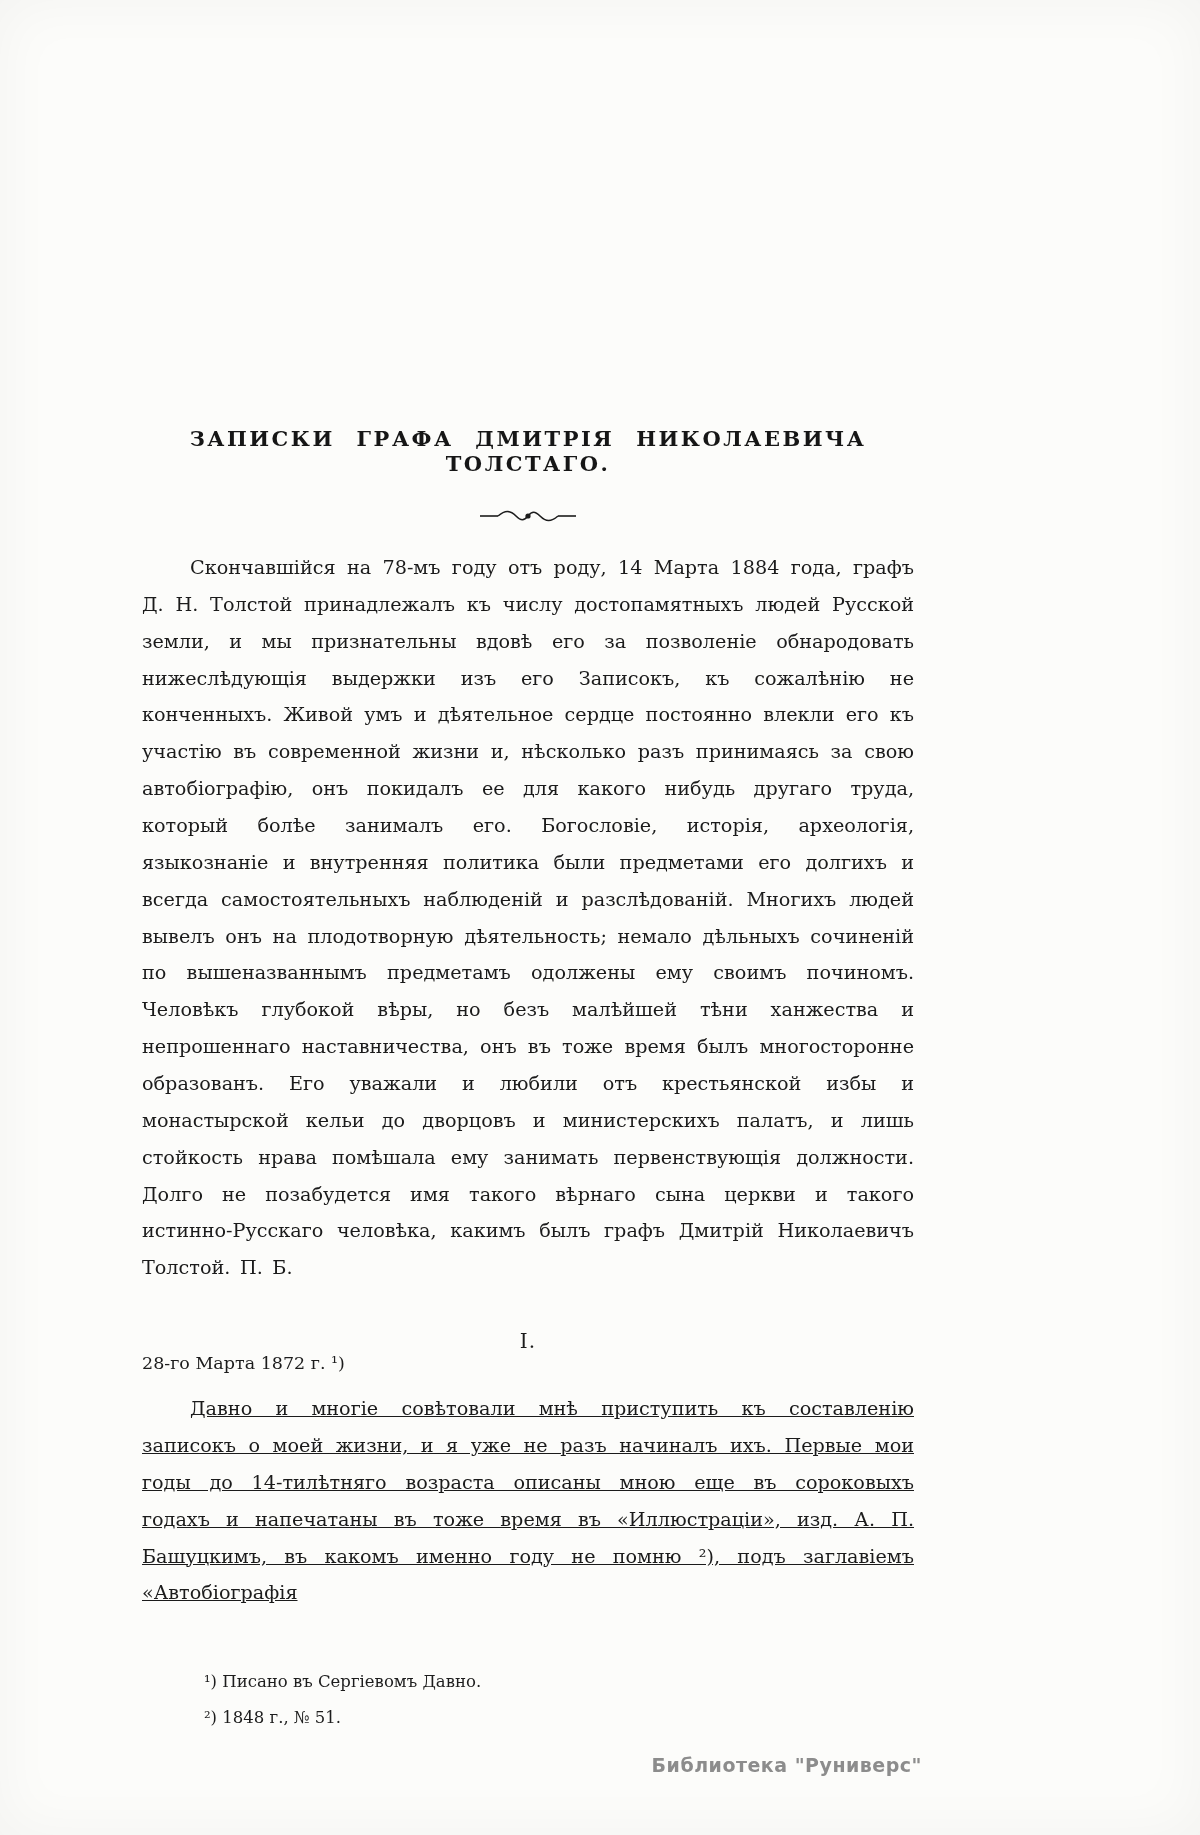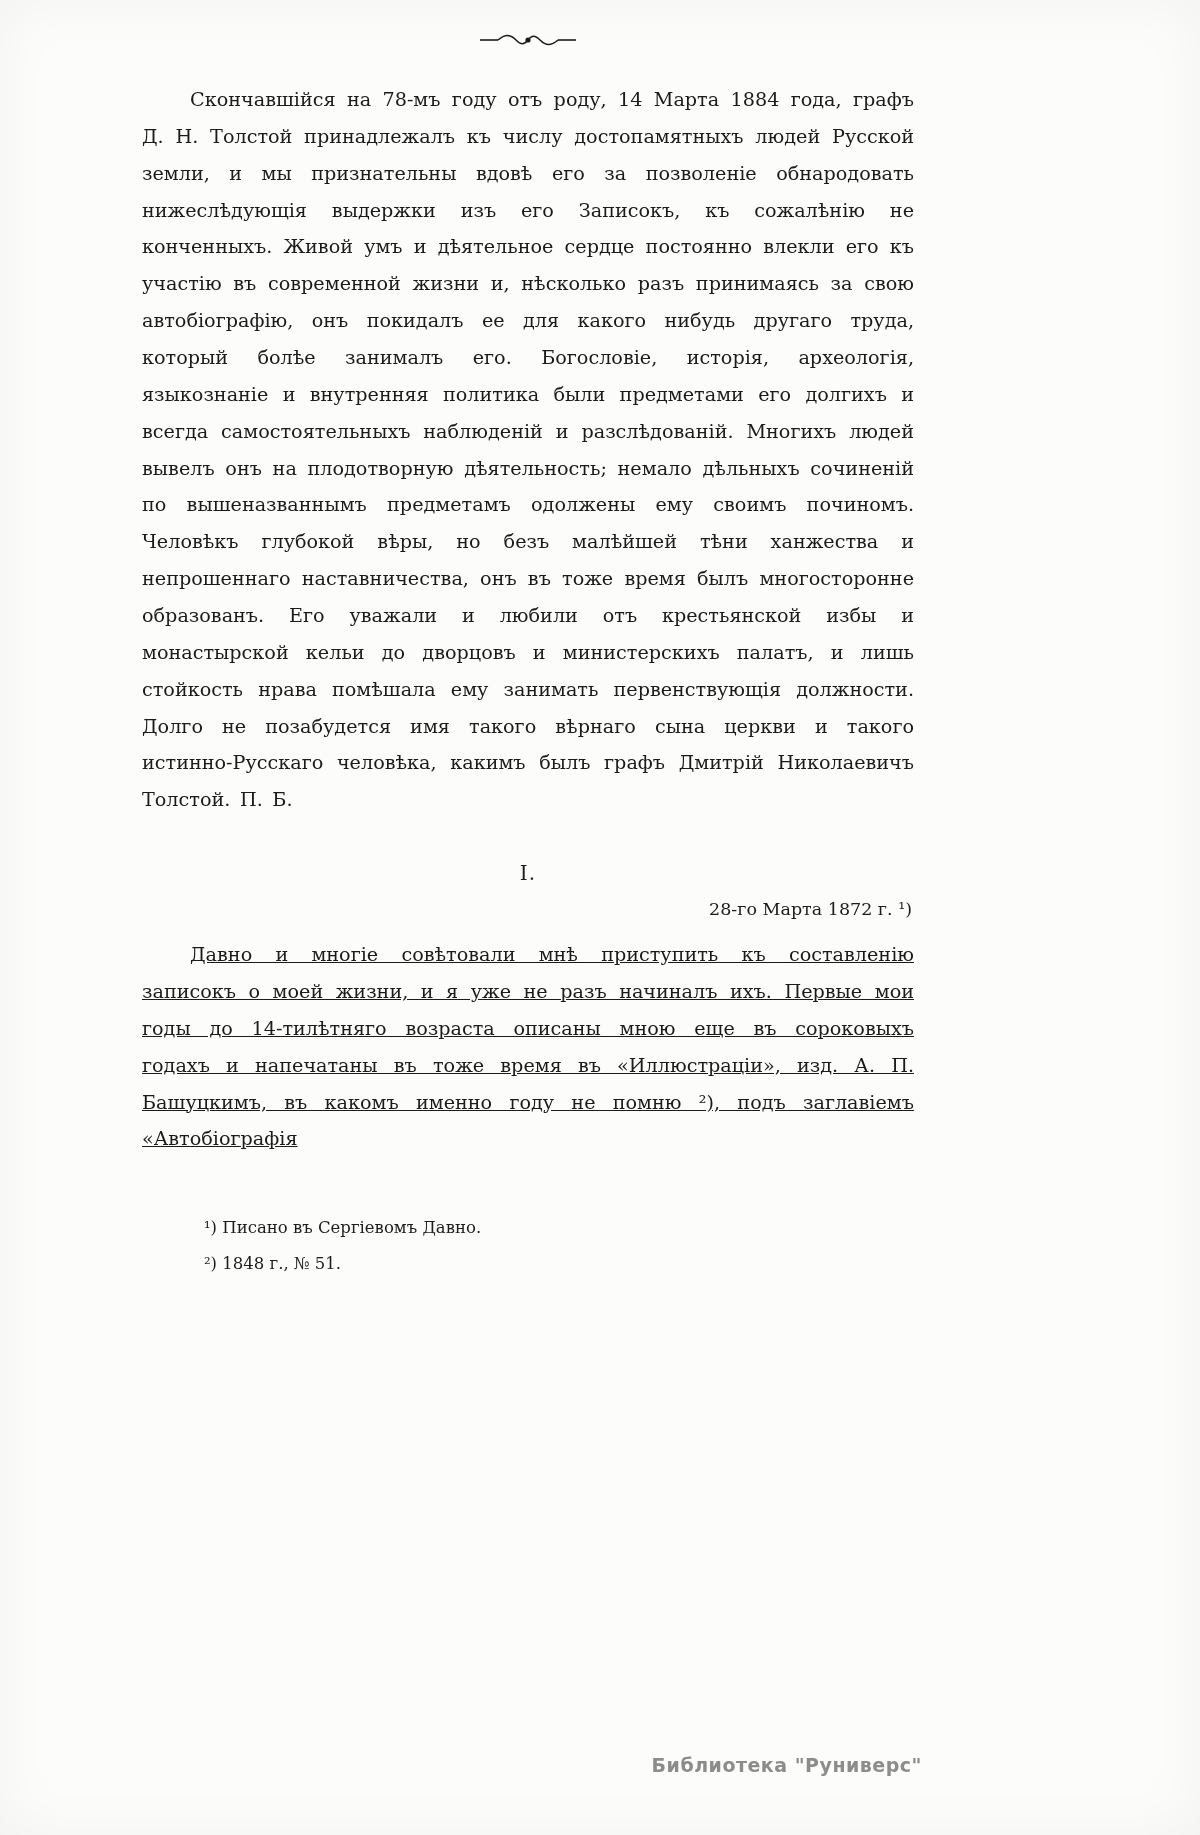--- a/index.html
+++ b/index.html
@@ -38,31 +38,29 @@
     height: 18px;
   }
   .para {
     font-size: 19.2px;
     line-height: 1.92;
     text-align: justify;
     word-spacing: 3.5px;
     text-indent: 48px;
     color: #1b1b1b;
   }
-  .intro { margin-top: 32px; }
+  .intro { margin-top: 24px; }
   .section-heading {
     margin-top: 42px;
     text-align: center;
     font-size: 20px;
     font-weight: normal;
     letter-spacing: 1px;
   }
   .dateline {
-    margin-top: 14px;
-    text-align: right;
     font-size: 17.5px;
     padding-right: 2px;
   }
   .body-para { margin-top: 18px; text-decoration: underline; }
   .footnotes {
     margin-top: 52px;
     padding-left: 62px;
     font-size: 16.5px;
     line-height: 2.15;
     color: #1d1d1d;
@@ -79,20 +77,21 @@
     color: #8c8c8c;
     letter-spacing: 0.5px;
   }
 </style>
 </head>
 <body>
 
 <div class="page">
   <div class="content">
 
+    <h1 class="title">ЗАПИСКИ ГРАФА ДМИТРІЯ НИКОЛАЕВИЧА ТОЛСТАГО.</h1>
 
     <div class="ornament">
       <svg width="100" height="16" viewBox="0 0 100 16" xmlns="http://www.w3.org/2000/svg">
         <path d="M2 8 H 20" stroke="#1c1c1c" stroke-width="1.6" fill="none"></path>
         <path d="M20 8 C 27 2, 32 2, 38 8 C 43 13, 46 13, 50 8 C 54 3, 57 3, 62 8 C 68 14, 73 14, 80 8" stroke="#1c1c1c" stroke-width="1.6" fill="none"></path>
         <path d="M80 8 H 98" stroke="#1c1c1c" stroke-width="1.6" fill="none"></path>
         <circle cx="50" cy="8" r="2.6" fill="#1c1c1c"></circle>
       </svg>
     </div>
 

